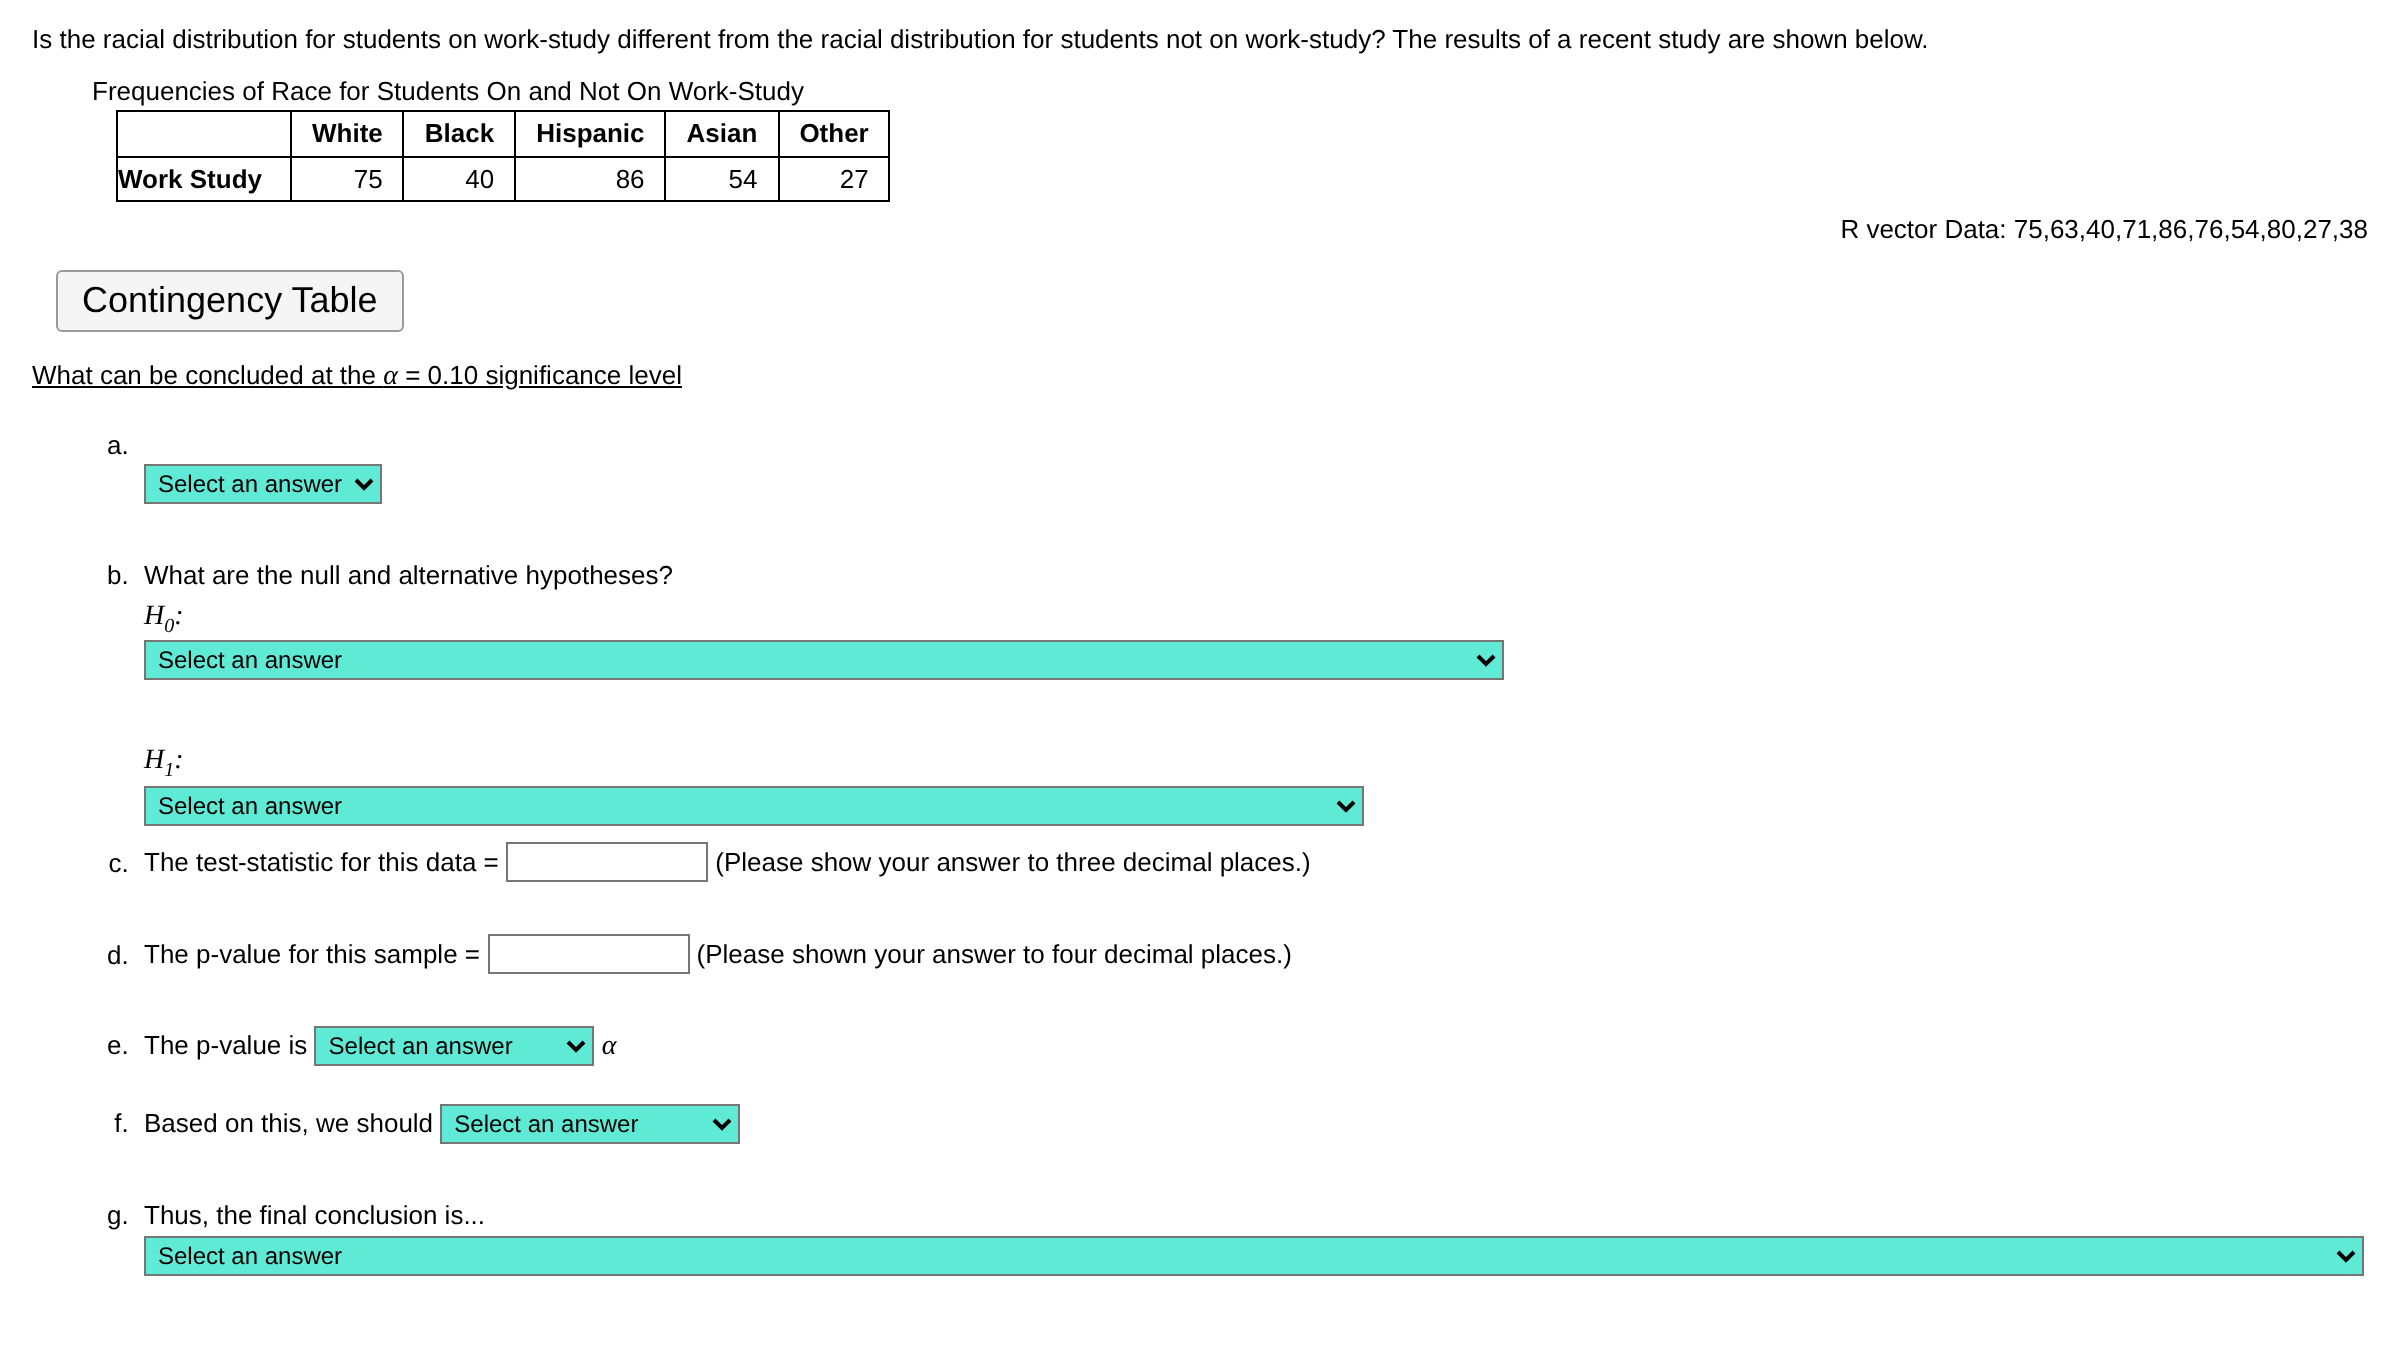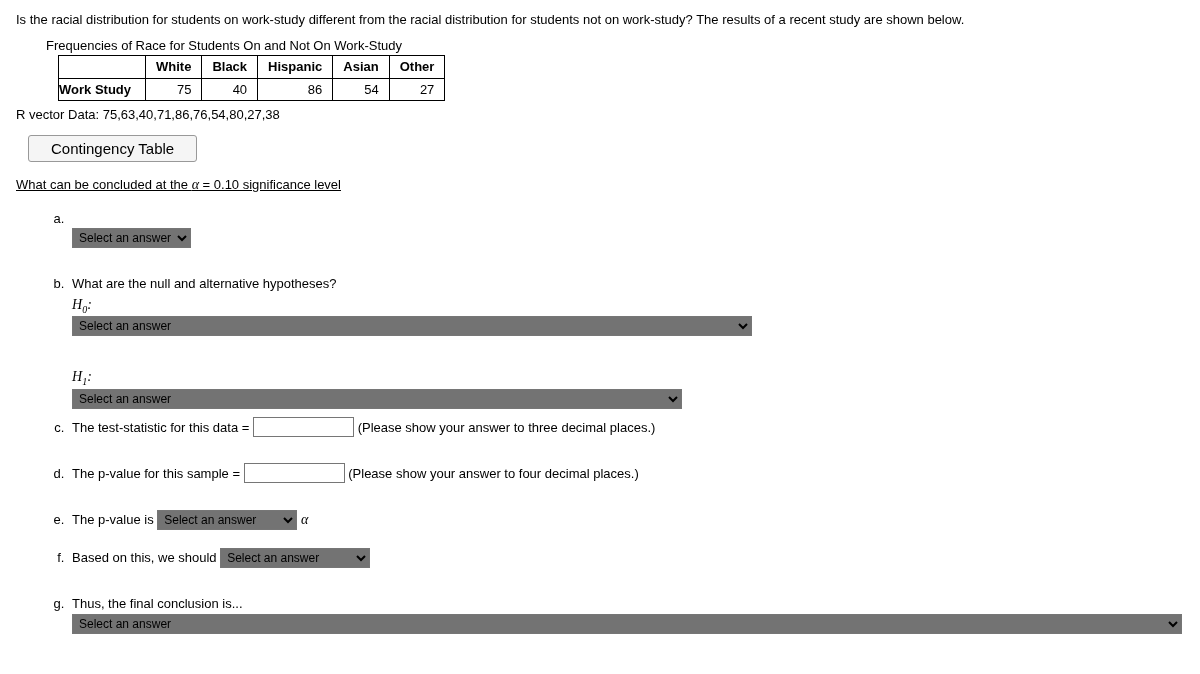--- a/index.html
+++ b/index.html
@@ -20,44 +20,44 @@
   }
   table.freq td, table.freq th {
     border: 1px solid #000;
     padding: 1px 10px;
     text-align: right;
     font-weight: normal;
   }
   table.freq th { text-align: center; font-weight: bold; }
   table.freq td.rowlabel { text-align: left; font-weight: bold; padding-left:0; padding-right:14px;}
   table.freq td.blank { border:1px solid #000; }
-  .rvector { margin-top: 4px; margin-bottom: 10px; }
+  .rvector { margin-top: 4px; margin-bottom: 10px; text-align: right; }
   button.ct {
     font-family: inherit;
-    font-size: 15px;
-    padding: 4px 22px;
+    font-size: 18px;
+    padding: 4px 12px;
     margin-left: 12px;
     margin-bottom: 12px;
     border: 1px solid #999;
     border-radius: 3px;
     background: #f5f5f5;
     cursor: pointer;
   }
   .conclude { margin-left: 0; margin-bottom: 14px; text-decoration: underline;}
   .mathit { font-style: italic; font-family: 'Times New Roman', serif; font-size:14px;}
   ol.qlist { list-style-type: lower-alpha; padding-left: 52px; margin:0;}
   ol.qlist > li { margin-bottom: 26px; padding-left: 4px;}
   ol.qlist > li.tight { margin-bottom: 8px; }
   ol.qlist > li.single { margin-bottom: 18px; }
   select {
     font-family: inherit;
     font-size: 12px;
     padding: 1px 2px;
     border: 1px solid #767676;
-    background:#737373;
+    background:#5eead4;
   }
   select.wide { width:680px; }
   select.vwide { width:1110px; }
   select.hyp { width:610px; }
   input.textin {
     font-family: inherit;
     font-size: 13px;
     border: 1px solid #767676;
     height: 18px;
     width: 95px;
@@ -126,21 +126,21 @@
 
   <li>
     <span> The test-statistic for this data =</span>
     <input type="text" class="textin" style="">
     <span>(Please show your answer to three decimal places.)</span>
   </li>
 
   <li>
     <span>The p-value for this sample =</span>
     <input type="text" class="textin" style="">
-    <span>(Please show your answer to four decimal places.)</span>
+    <span>(Please shown your answer to four decimal places.)</span>
   </li>
 
   <li class="single">
     <span>The p-value is </span>
     <select style="width:140px">
       <option>Select an answer</option>
     </select>
     <span class="mathit">α</span>
   </li>
 

